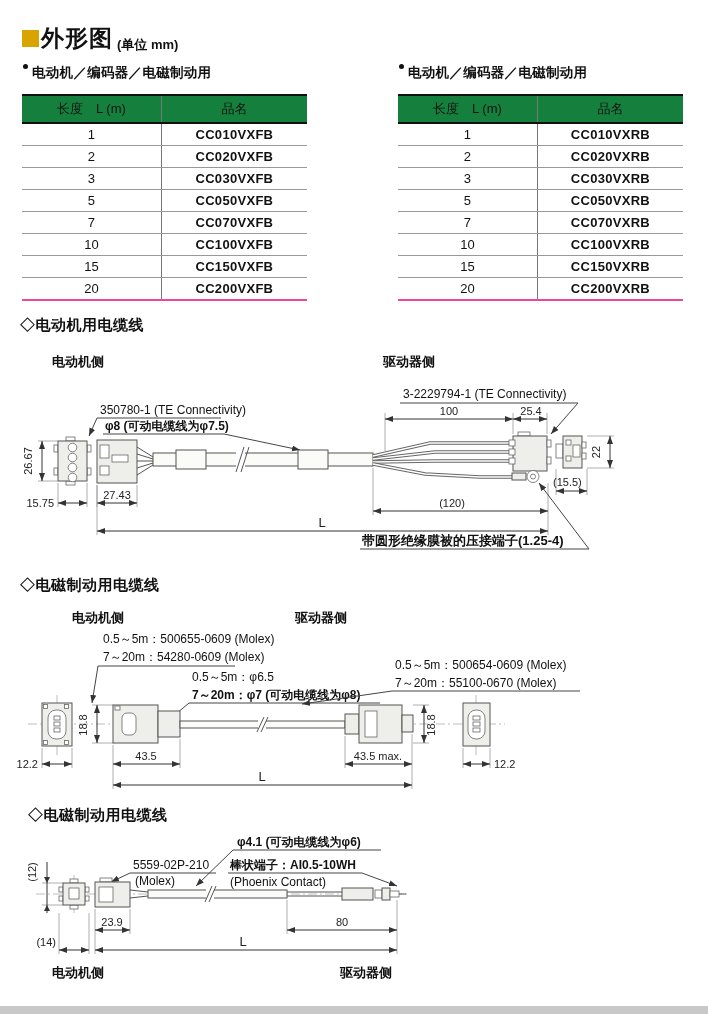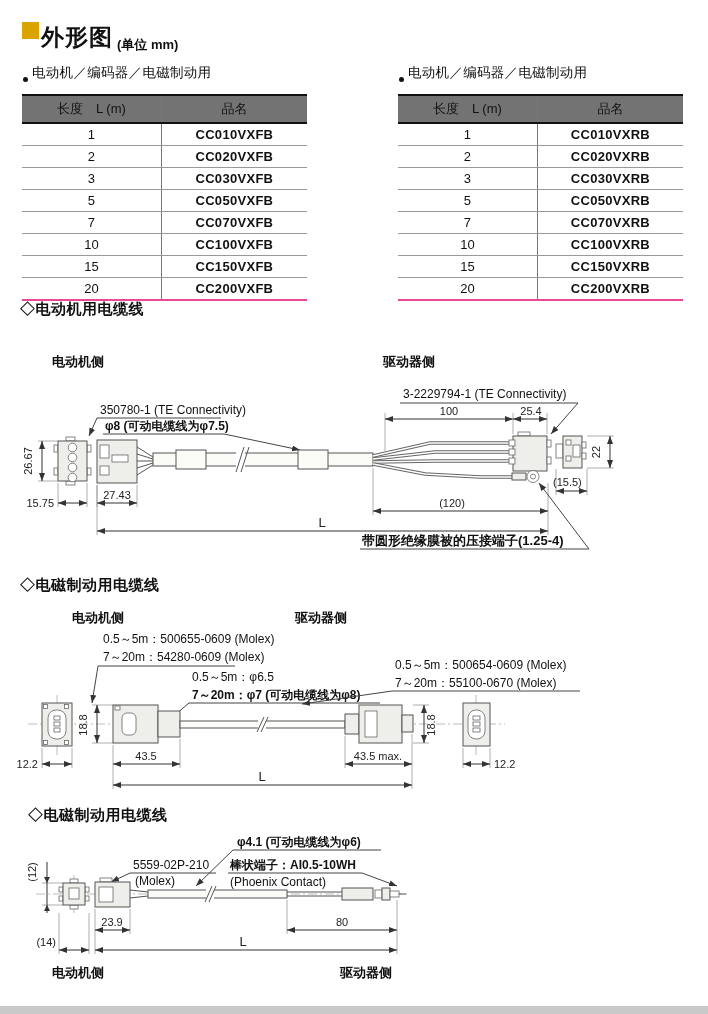--- a/index.html
+++ b/index.html
@@ -1,34 +1,34 @@
 <!DOCTYPE html>
 <html style="--accent: #d9a400;"><head>
 <meta charset="utf-8">
 <style>
   html,body{margin:0;padding:0;background:#f2f2f2;}
   #page{position:relative;width:708px;height:1014px;background:#ffffff;margin:0 auto;
         font-family:"Liberation Sans",sans-serif;color:#111;overflow:hidden;}
   .abs{position:absolute;}
 
   
-  #title-row{top:22px;left:22px;display:flex;align-items:flex-start;}
+  #title-row{top:22px;left:22px;display:flex;align-items:center;}
   .title-square{width:17px;height:17px;background:var(--accent,#d9a400);display:inline-block;}
   .page-title{font-size:23px;font-weight:bold;margin-left:2px;letter-spacing:1px;}
   .page-unit{font-size:13px;font-weight:bold;margin-left:4px;margin-top:14px;}
 
   
   .kit{width:300px;}
   .kit-heading{display:flex;align-items:center;font-size:16px;font-weight:bold;letter-spacing:.5px;}
   .bullet-circle{width:13px;height:13px;border-radius:50%;background:var(--accent,#d9a400);margin-right:2px;flex:0 0 auto;}
-  .kit-subheading{display:flex;align-items:flex-end;font-size:13.5px;font-weight:normal;margin-top:6px;letter-spacing:.3px;}
+  .kit-subheading{display:flex;align-items:flex-start;font-size:13.5px;font-weight:bold;margin-top:6px;letter-spacing:.3px;}
   .bullet-dot{width:5px;height:5px;border-radius:50%;background:#111;margin:0 4px 0 1px;flex:0 0 auto;}
 
   table.kit-table{border-collapse:collapse;width:285px;table-layout:fixed;}
-  table.kit-table th{height:24px;background:#737373;font-size:13px;font-weight:normal;
+  table.kit-table th{height:24px;background:#15803d;font-size:13px;font-weight:normal;
       border-top:2px solid #111;border-bottom:2px solid #111;}
   table.kit-table td{height:19px;text-align:center;font-size:13px;border-bottom:1px solid #999;}
   table.kit-table th:first-child,table.kit-table td:first-child{border-right:1px solid #777;width:48%;}
   table.kit-table tr:last-child td{border-bottom:2px solid #ec4899;}
   td.pn{font-weight:bold;font-size:13.5px;letter-spacing:.3px;margin-top:40px;}
 
   
   .diagram-heading{font-size:15px;font-weight:bold;letter-spacing:.5px;}
 
   
@@ -152,21 +152,21 @@
             <td class="pn">CC150VXRB</td>
           </tr>
         <tr>
             <td>20</td>
             <td class="pn">CC200VXRB</td>
           </tr>
       </tbody>
     </table>
   </div>
 
-  <div class="abs diagram-heading" style="top:300px;left:20px;">◇电动机用电缆线</div>
+  <div class="abs diagram-heading" style="top:316px;left:20px;">◇电动机用电缆线</div>
 
   <svg class="diag" style="top:333px;" width="708" height="232" viewBox="0 0 708 232">
     <defs>
       <marker id="ae" markerWidth="9" markerHeight="7" refX="8" refY="3" orient="auto" markerUnits="userSpaceOnUse">
           <path d="M0,0 L8,3 L0,6 z" fill="#333"></path>
         </marker>
       <marker id="ab" markerWidth="9" markerHeight="7" refX="0" refY="3" orient="auto" markerUnits="userSpaceOnUse">
           <path d="M8,0 L0,3 L8,6 z" fill="#333"></path>
         </marker>
     </defs>

